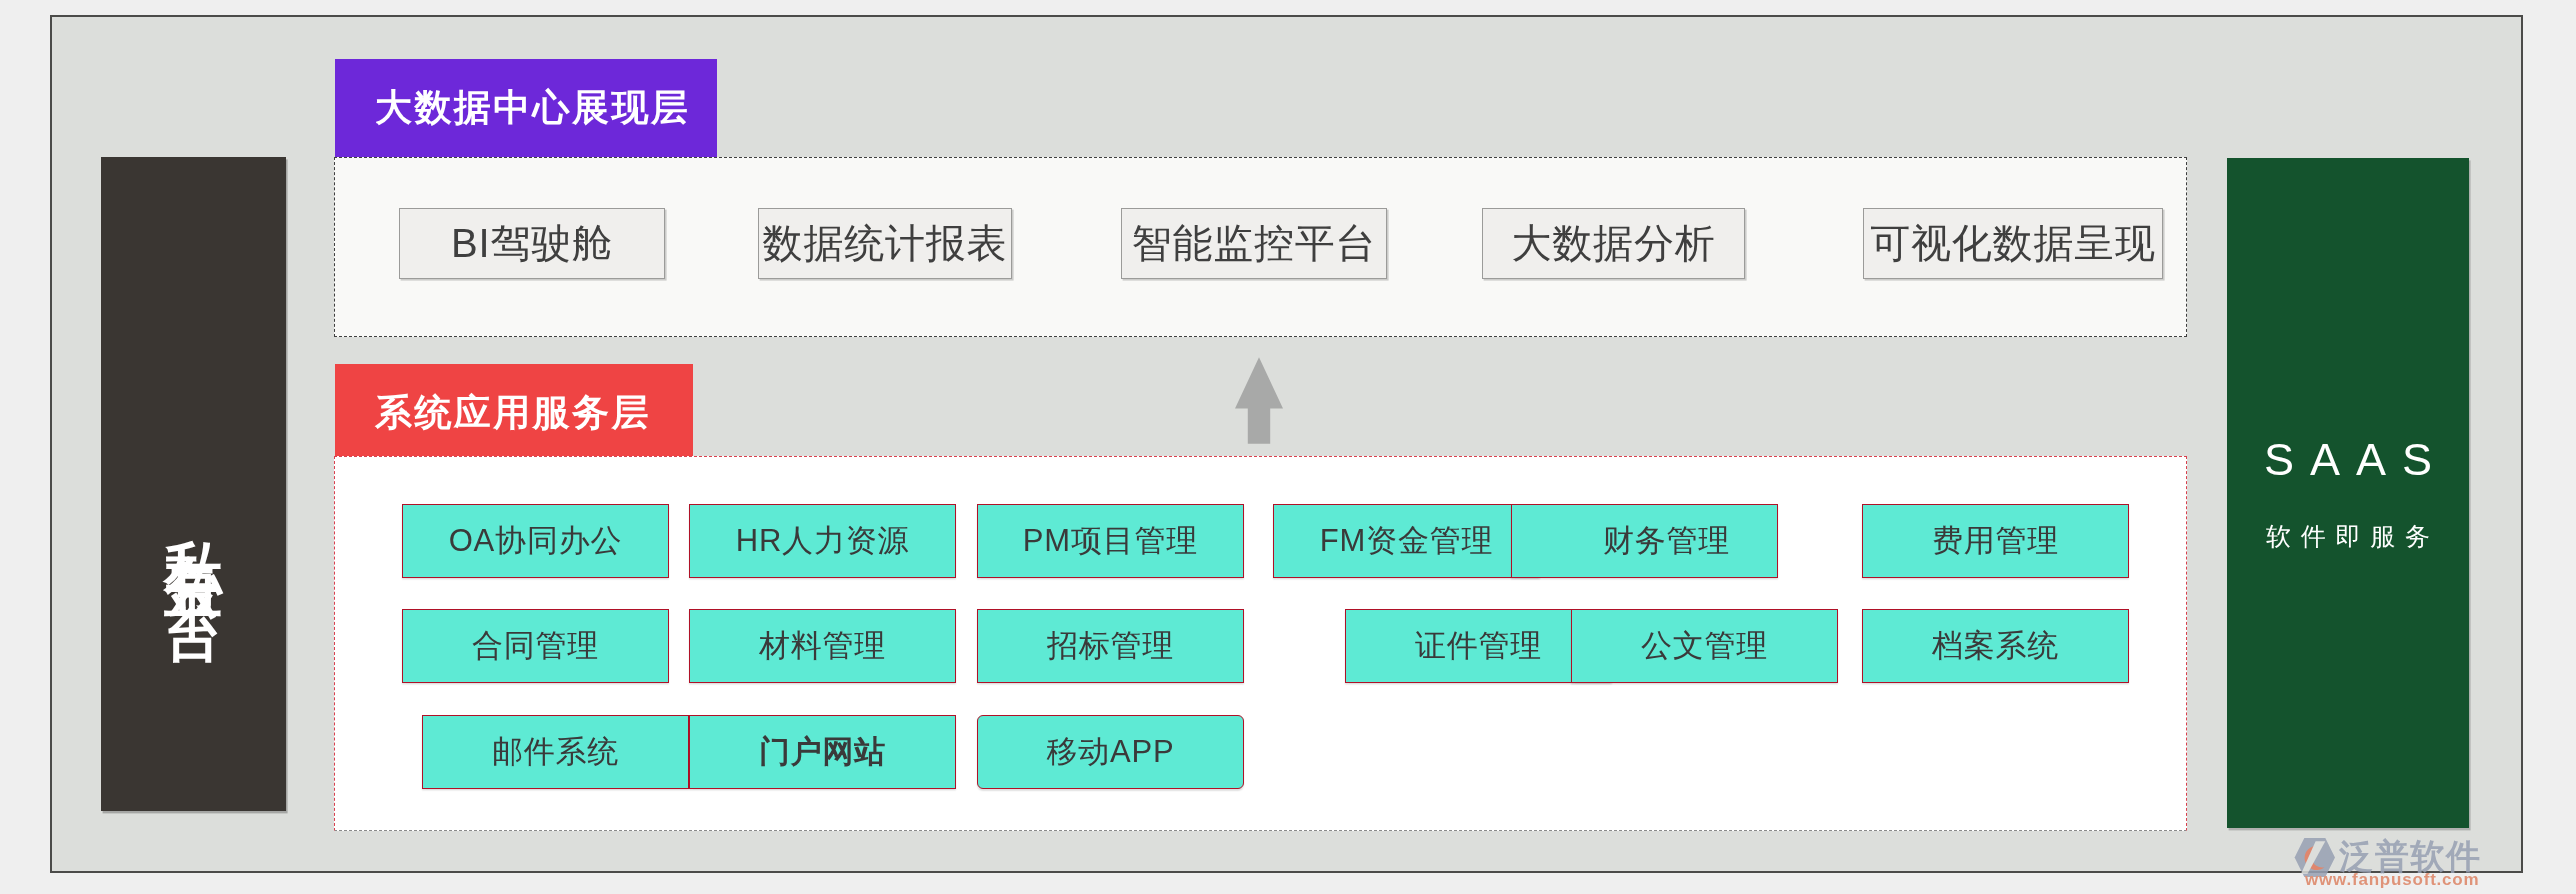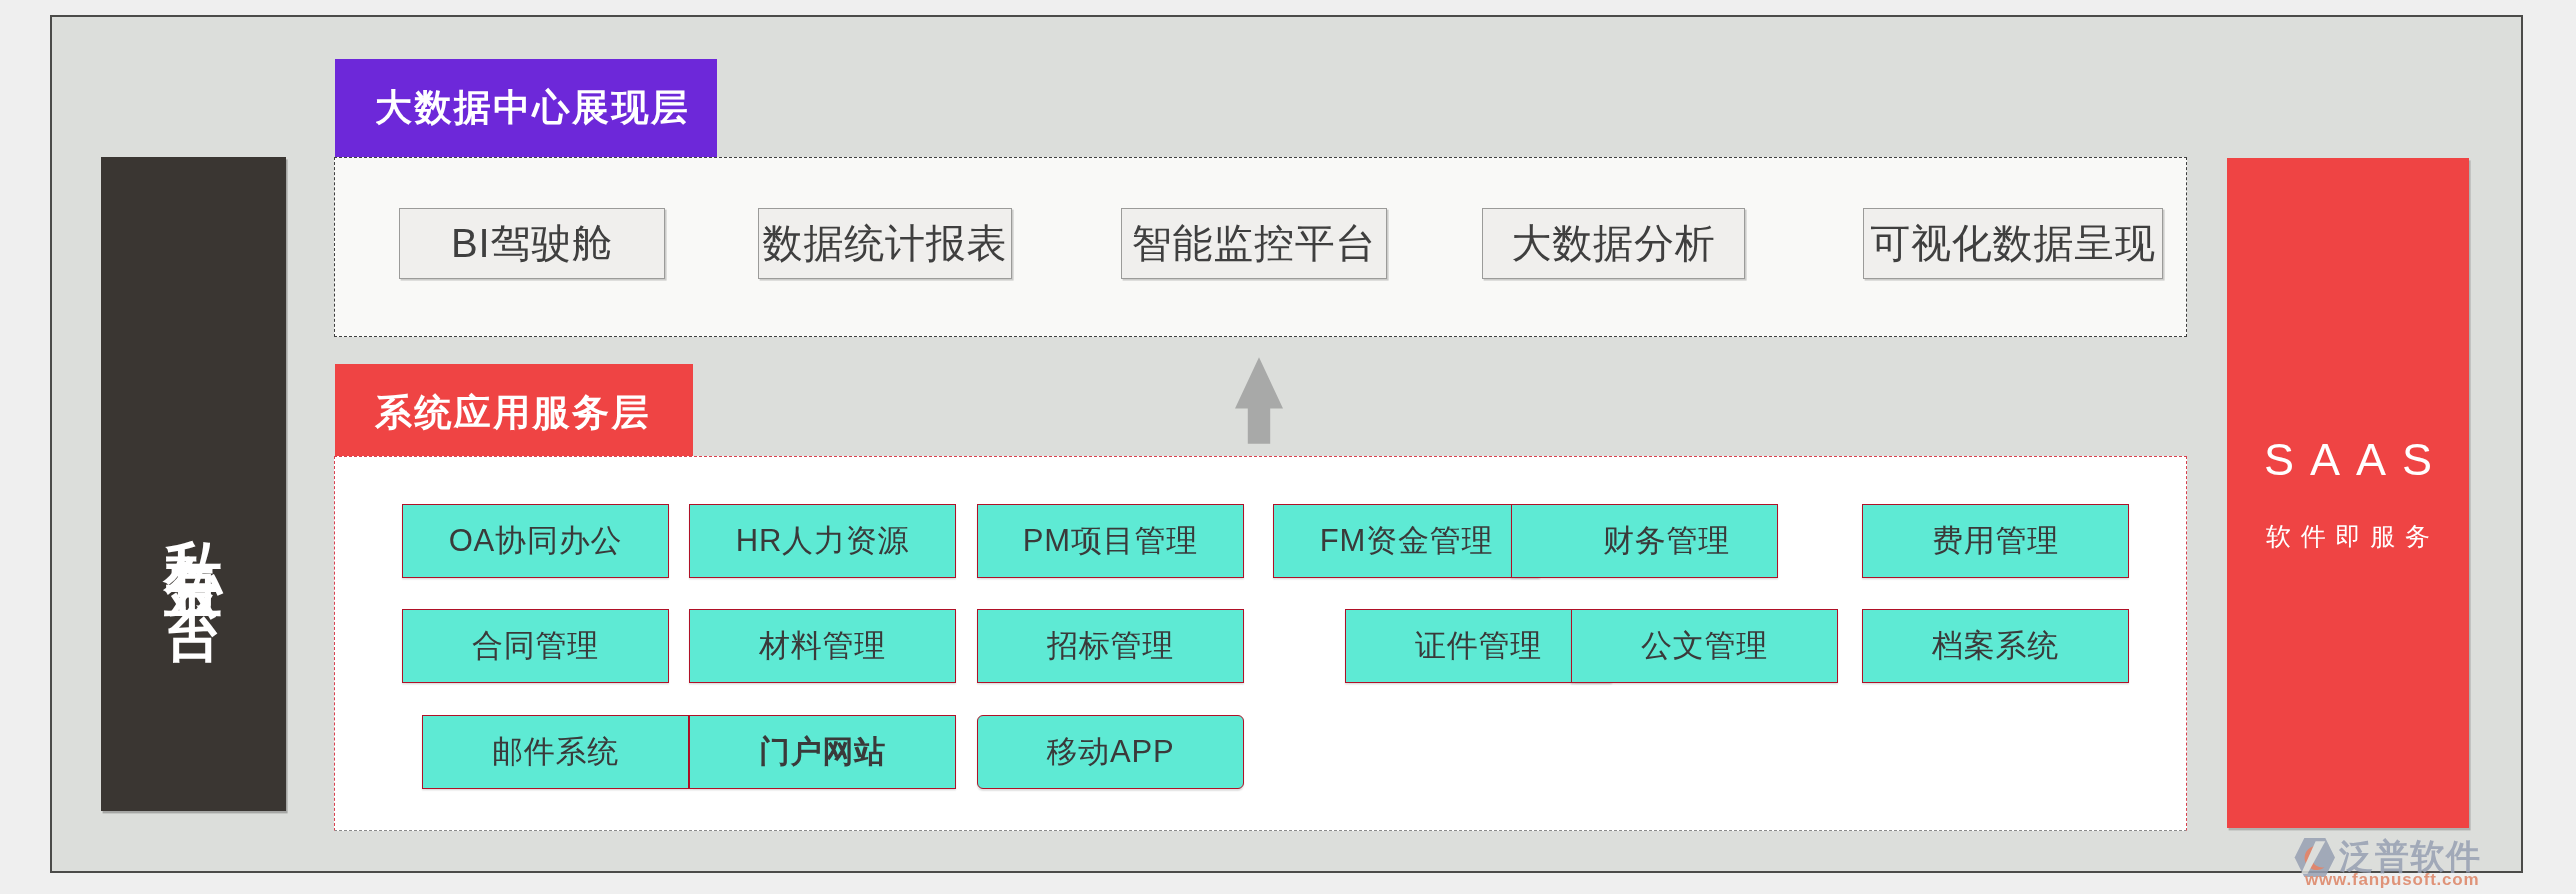--- a/index.html
+++ b/index.html
@@ -64,21 +64,21 @@
     height:74px;width:267px;
     background:#5eead4;border:1.6px solid #b01127;box-sizing:border-box;
     box-shadow:0 1.6px 1.6px rgba(0,0,0,0.12);
     display:flex;align-items:center;justify-content:center;
     font-size:31px;color:#3a3a3a;letter-spacing:0.8px;
   }
 
   
   .saas-rail{
     left:2227px;top:158px;width:242px;height:670px;
-    background:#ef4444;color:#ffffff;
+    background:#14532d;color:#ffffff;
     display:flex;flex-direction:column;align-items:center;justify-content:center;
     box-shadow:1.6px 2.4px 0 rgba(0,0,0,0.2);
   }
   .saas-title{font-size:45px;letter-spacing:16px;text-indent:16px;font-weight:500;}
   .saas-sub{font-size:25px;letter-spacing:9.7px;text-indent:9.7px;margin-top:34px;}
 
   
   .arrow{left:1235px;top:357px;width:48px;height:87px;}
 
   

